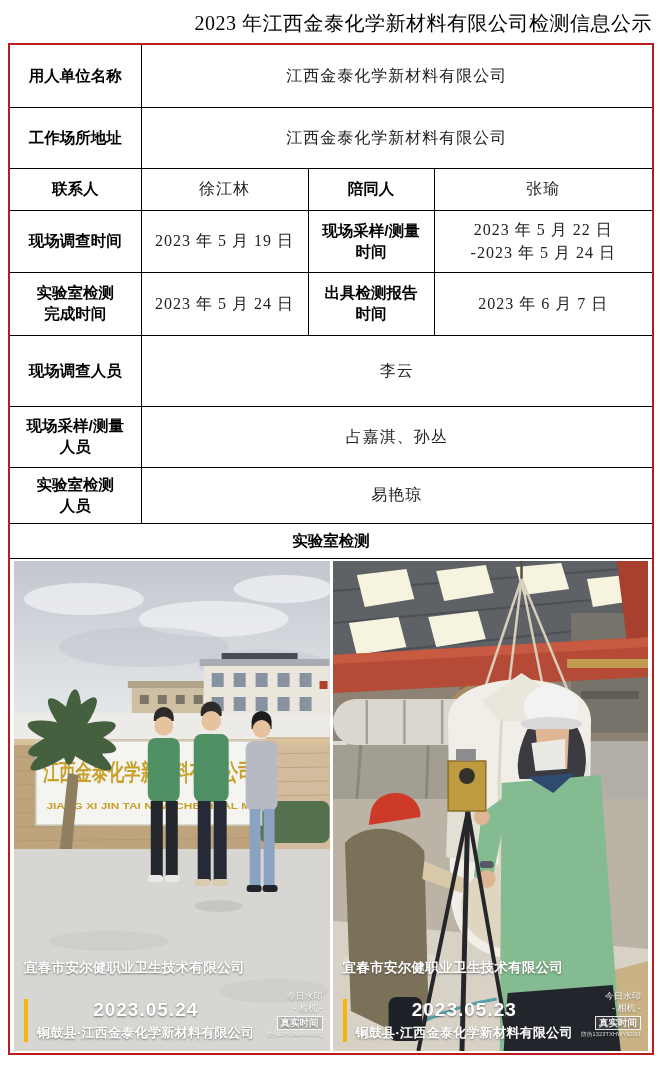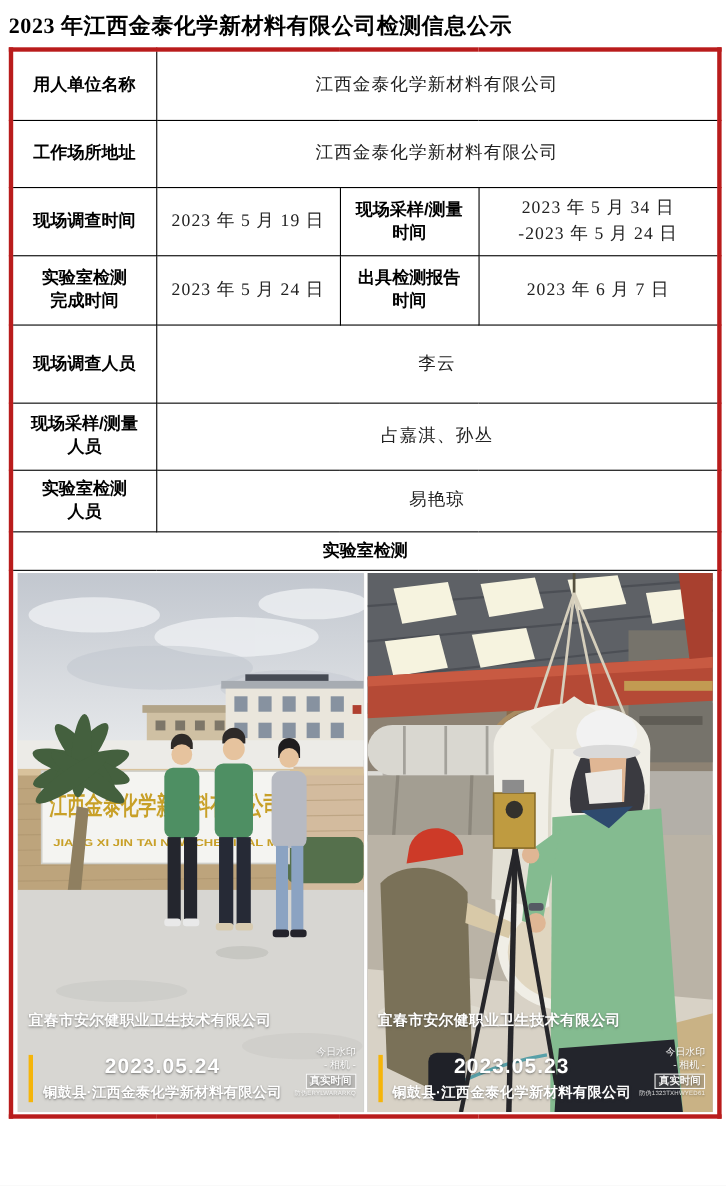--- a/index.html
+++ b/index.html
@@ -2,27 +2,27 @@
 <html><head>
 <meta charset="utf-8">
 <style>
   html,body{margin:0;padding:0;background:#fff;}
   .page{
     position:relative;width:660px;height:1078px;background:#ffffff;
     font-family:"Liberation Sans",sans-serif;overflow:hidden;
     outline:1px solid #d8d8d8;
   }
   .title{
-    margin:10px 8px 6px;text-align:left;
+    margin:10px 8px 6px;text-align:right;
     font-family:"Liberation Serif",serif;
-    font-size:20px;font-weight:700;color:#000;letter-spacing:.5px;
+    font-size:20px;font-weight:400;color:#000;letter-spacing:.5px;
   }
   table.info{
     width:644px;margin:0 8px;border-collapse:collapse;table-layout:fixed;
-    border:4px solid #b91c1c;
+    border:2px solid #b91c1c;
   }
   table.info td{
     border:1.5px solid #000;text-align:center;vertical-align:middle;
     padding:2px 4px;overflow:hidden;
   }
   td.lbl{
     font-family:"Liberation Sans",sans-serif;font-weight:700;
     font-size:15.5px;color:#000;white-space:pre-line;line-height:1.35;
   }
   td.val{
@@ -61,26 +61,32 @@
       </colgroup>
     <tbody>
         <tr class="r1">
       <td class="lbl">用人单位名称</td>
       <td class="val" colspan="3">江西金泰化学新材料有限公司</td>
     </tr>
     <tr class="r2">
       <td class="lbl">工作场所地址</td>
       <td class="val" colspan="3">江西金泰化学新材料有限公司</td>
     </tr>
+    <tr class="r3">
+      <td class="lbl">联系人</td>
+      <td class="val">徐江林</td>
+      <td class="lbl">陪同人</td>
+      <td class="val">张瑜</td>
+    </tr>
     <tr class="r4">
       <td class="lbl">现场调查时间</td>
       <td class="val">2023 年 5 月 19 日</td>
       <td class="lbl">现场采样/测量
 时间</td>
-      <td class="val">2023 年 5 月 34 日
+      <td class="val">2023 年 5 月 22 日
 -2023 年 5 月 24 日</td>
     </tr>
     <tr class="r5">
       <td class="lbl">实验室检测
 完成时间</td>
       <td class="val">2023 年 5 月 24 日</td>
       <td class="lbl">出具检测报告
 时间</td>
       <td class="val">2023 年 6 月 7 日</td>
     </tr>

